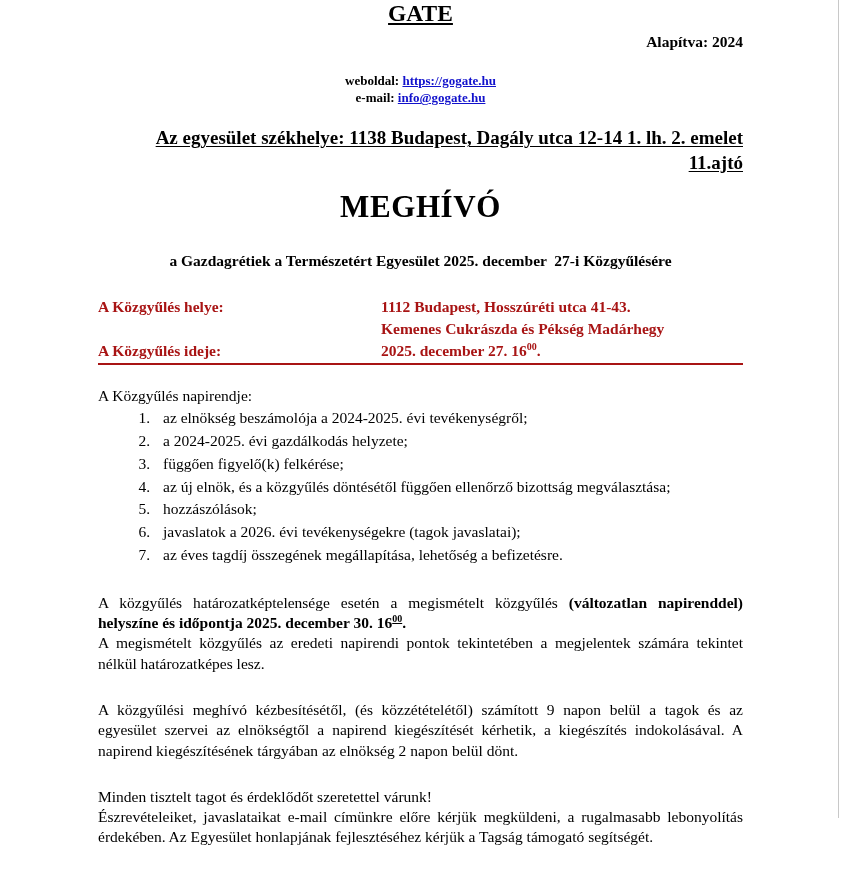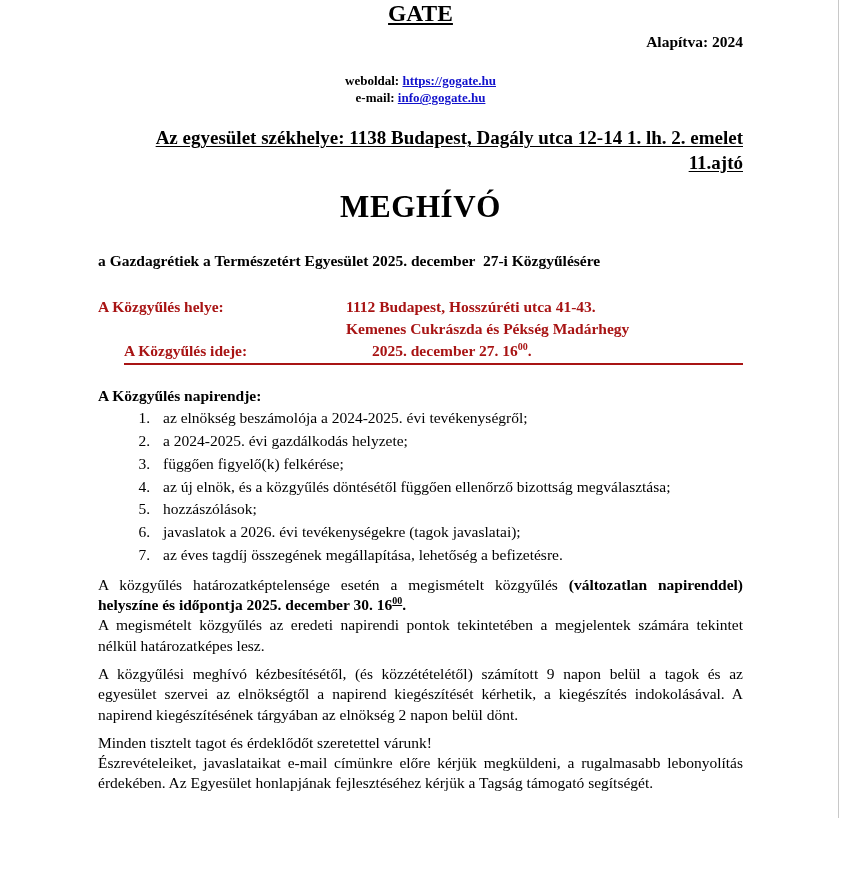--- a/index.html
+++ b/index.html
@@ -91,76 +91,77 @@
   .invitation-title {
     text-align: center;
     font-size: 31px;
     font-weight: bold;
     margin: 12px 0 0 0;
     letter-spacing: .6px;
     line-height: 1.2;
   }
 
   .invitation-sub {
+    text-align: center;
     font-size: 15.5px;
     font-weight: bold;
     margin: 26px 0 0 0;
     line-height: 1.3;
     white-space: pre;
   }
 
   
   .details {
     margin-top: 25px;
     font-size: 15.5px;
     font-weight: bold;
     color: #a81414;
     line-height: 1.42;
   }
   .details-row {
     display: flex;
+    gap: 35px;
   }
   .details-row .lbl { width: 248px; flex: 0 0 248px; }
   .details-row .val { flex: 1 1 auto; }
   .details-row.time {
     border-bottom: 2px solid #a81414;
     padding-bottom: 1px;
-    margin-left: 26px;
   }
   .sup {
     font-size: 10px;
     vertical-align: super;
     line-height: 0;
   }
 
   
   .agenda-heading {
     margin-top: 21px;
     font-size: 15.5px;
-    font-weight: bold;
+    font-weight: normal;
     line-height: 1.3;
   }
   ol.agenda {
     margin: 1px 0 0 0;
     padding-left: 56px;
     font-size: 15.5px;
     line-height: 1.47;
   }
   ol.agenda li {
     padding-left: 9px;
   }
 
   
   .para {
     font-size: 15.5px;
     line-height: 1.31;
     margin: 0;
   }
   .para.justify { text-align: justify; text-align-last: left; }
-  .para.spaced-top-lg { margin-top: 8px; }
+  .para.spaced-top-lg { margin-top: 26px; }
   .b { font-weight: bold; }
   .u-sup {
     font-size: 10px;
     vertical-align: super;
     line-height: 0;
     text-decoration: underline;
     font-weight: bold;
   }
 </style>
 </head>

